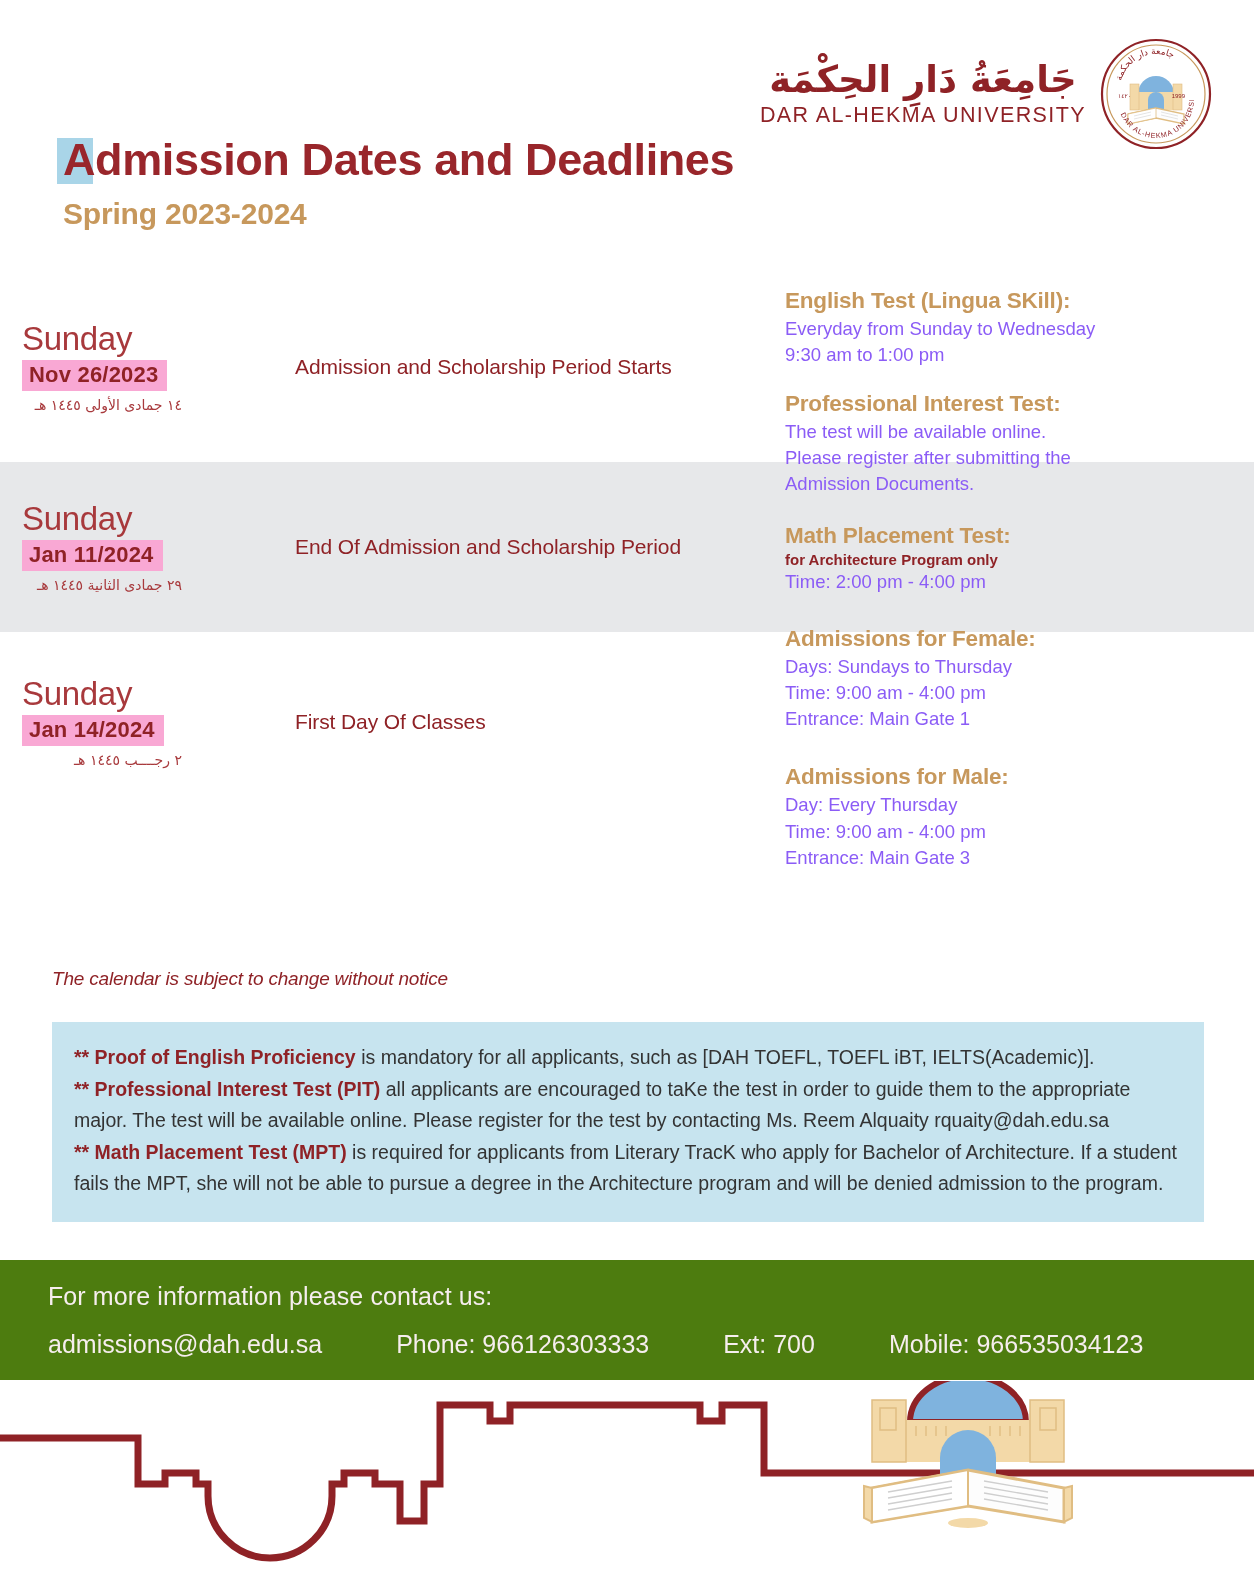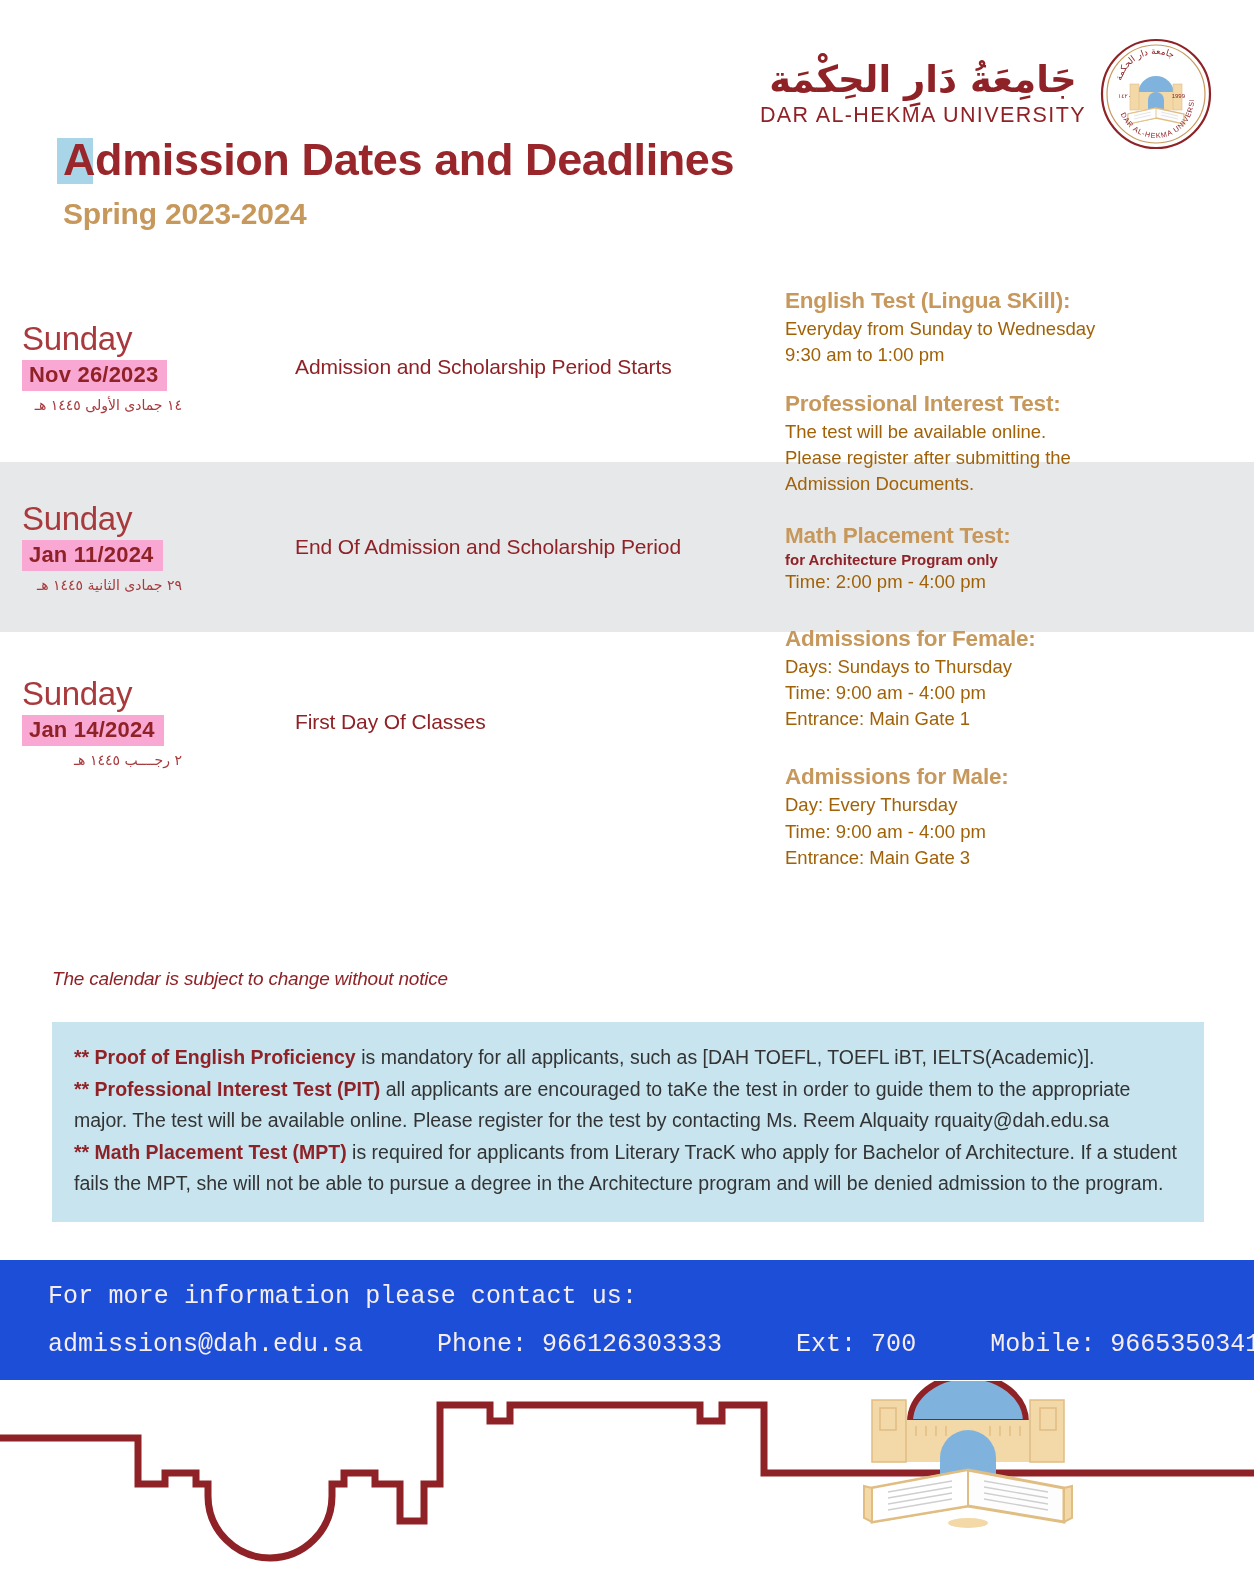--- a/index.html
+++ b/index.html
@@ -156,21 +156,21 @@
     margin-bottom: 2px;
   }
   .info-sub {
     font-size: 15px;
     font-weight: bold;
     color: #8f2226;
     margin-bottom: 1px;
   }
   .info-line {
     font-size: 18.5px;
-    color: #a16207;
+    color: #8b5cf6;
     line-height: 1.42;
   }
 
   
   .disclaimer {
     position: absolute;
     top: 968px;
     left: 52px;
     font-size: 19px;
     font-style: italic;
@@ -199,22 +199,21 @@
     font-weight: bold;
   }
 
   
   .footer-band {
     position: absolute;
     top: 1260px;
     left: 0;
     width: 1254px;
     height: 120px;
-    background: #1d4ed8;
-    font-family: Liberation Mono, monospace;
+    background: #4d7c0f;
   }
   .footer-line1 {
     position: absolute;
     top: 22px;
     left: 48px;
     font-size: 25px;
     color: #f6eeee;
     letter-spacing: 0.1px;
   }
   .footer-line2 {

